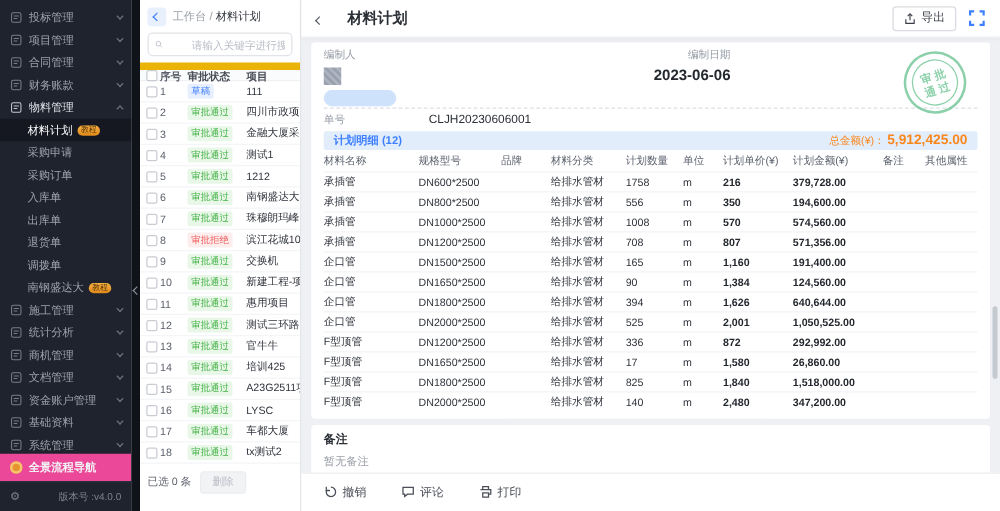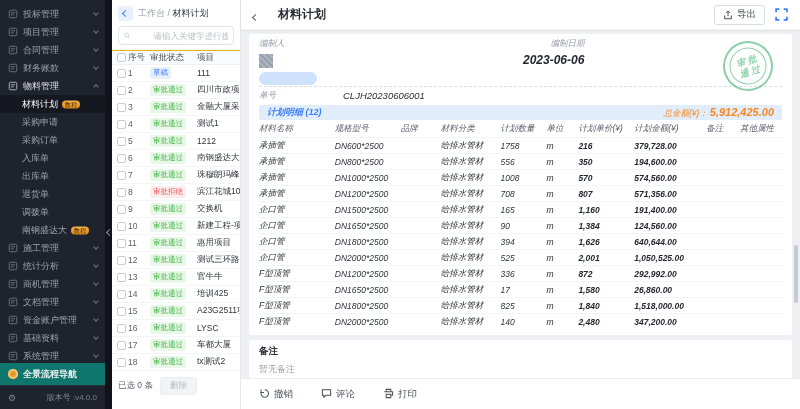--- a/index.html
+++ b/index.html
@@ -12,37 +12,37 @@
   .s-item { display:flex; align-items:center; height:18px; padding:0 7px 0 8px; color:#9da1aa; font-size:9px; white-space:nowrap; cursor:pointer; }
   .s-item .ic { flex:0 0 11px; margin-right:4px; color:#787d89; display:flex; align-items:center; }
   .s-item.open { color:#dfe2e8; }
   .s-item.open .ic { color:#c4c8d1; }
   .s-item.child { padding-left:22px; }
   .s-item.active { background:#151821; color:#ffffff; }
   .s-item .lbl { overflow:hidden; }
   .badge-pill { margin-left:3px; font-size:7px; line-height:9px; padding:0 3px; border-radius:5px; background:linear-gradient(180deg,#f6b143,#e0891c); color:#4d3000; transform:scale(.9); }
   .chev { width:4px; height:4px; border-right:1px solid #6e737e; border-bottom:1px solid #6e737e; transform:rotate(45deg); margin-left:auto; margin-top:-2px; }
   .chev.up { transform:rotate(-135deg); margin-top:2px; }
-  #side-nav { position:absolute; left:0; bottom:24px; width:105px; height:22px; background:#0f766e; display:flex; align-items:center; gap:5px; padding:0 8px; color:#f2f3f5; font-size:9px; font-weight:bold; z-index:2; }
+  #side-nav { position:absolute; left:0; bottom:24px; width:105px; height:22px; background:#ec4899; display:flex; align-items:center; gap:5px; padding:0 8px; color:#f2f3f5; font-size:9px; font-weight:bold; z-index:2; }
   .nav-orb { width:10px; height:10px; border-radius:50%; background:#e6962e; box-shadow:inset 0 0 0 2px #f7c46f; }
   #side-bottom { position:absolute; left:0; bottom:0; width:105px; height:24px; border-top:1px solid #2a2f3b; background:#1f232e; display:flex; align-items:center; justify-content:space-between; padding:0 8px; color:#7e828c; font-size:8px; z-index:2; }
   #strip { position:absolute; left:105px; top:0; width:7px; height:409px; background:#10131a; z-index:3; }
   #strip .arrow-left { position:absolute; top:230px; left:2px; color:#8a8f99; }
   .arrow-left { display:inline-block; width:5px; height:5px; border-left:1.4px solid currentColor; border-bottom:1.4px solid currentColor; transform:rotate(45deg); }
 
   
   #list { position:absolute; left:112px; top:0; width:128px; height:409px; background:#fff; z-index:2; }
   .lp-head { display:flex; align-items:center; gap:5px; padding:6px 6px 3px; }
   .back-sq { width:15px; height:15px; border-radius:3px; background:#e8f0fe; color:#3d7fff; display:flex; align-items:center; justify-content:center; flex:0 0 15px; cursor:pointer; }
   .crumb { font-size:9px; color:#9aa0a8; white-space:nowrap; overflow:hidden; }
   .crumb .cur { color:#2f333b; }
   .search { margin:2px 6px 5px; height:19px; border:1px solid #e0e3e8; border-radius:4px; display:flex; align-items:center; gap:3px; padding:0 5px; }
   .search input { border:none; outline:none; width:100%; font-size:8.5px; color:#333; background:transparent;margin-left:20px; }
   .search input::placeholder { color:#b9bdc5; }
-  .lt-head { display:flex; align-items:center; height:15px; background:#fafbfc; border-top:1px solid #eab308; border-bottom:1px solid #f0f1f3; font-size:8.5px; font-weight:normal; color:#474b54; }
+  .lt-head { display:flex; align-items:flex-start; height:15px; background:#fafbfc; border-top:6px solid #eab308; border-bottom:1px solid #f0f1f3; font-size:8.5px; font-weight:bold; color:#474b54; }
   .lt-row { display:flex; align-items:center; height:17px; border-bottom:1px solid #f4f5f7; font-size:8.5px; color:#30343c; cursor:pointer; }
   .c-cb { flex:0 0 16px; padding-left:5px; display:flex; align-items:center; }
   .c-no { flex:0 0 22px; color:#5c616b; }
   .c-st { flex:0 0 47px; }
   .c-pj { flex:1; overflow:hidden; white-space:nowrap; }
   .cb { width:9px; height:9px; border:1px solid #c9ccd4; border-radius:2px; background:#fff; }
   .st-badge { font-size:7.5px; padding:1px 3px; border-radius:2px; white-space:nowrap; }
   .st-pass { color:#43b244; background:#e9f7e9; }
   .st-reject { color:#f05a5a; background:#fdeded; }
   .st-draft { color:#3d7fff; background:#e7efff; }
@@ -52,21 +52,21 @@
   
   #detail { position:absolute; left:240px; top:0; width:560px; height:409px; background:#eef0f4; border-left:1px solid #e4e6ea; }
   .dt-top { position:absolute; top:0; left:0; right:0; height:30px; background:#fff; display:flex; align-items:center; padding:0 12px; border-bottom:1px solid #f0f1f3; box-shadow:0 1px 3px rgba(0,0,0,.05); z-index:3; }
   .dt-back { color:#5a5e66; cursor:pointer; }
   .dt-title { font-size:12px; font-weight:bold; color:#2b2f36; margin-left:20px; }
   .dt-actions { margin-left:auto; display:flex; align-items:center; gap:10px; }
   .export-btn { display:flex; align-items:center; gap:4px; border:1px solid #d8dbe0; border-radius:3px; height:20px; padding:0 8px; font-size:9.5px; color:#3a3f47; background:#fff; cursor:pointer; }
   .fs-btn { display:flex; align-items:center; cursor:pointer; }
   .dt-body { position:absolute; top:30px; bottom:31px; left:0; right:0; padding:4px 8px; overflow:hidden; }
   .card { background:#fff; border-radius:3px; }
-  .card-main { padding:4px 10px 6px; position:relative;font-style:italic; }
+  .card-main { padding:4px 10px 6px; position:relative; }
   .f-label { font-size:8.5px; color:#949aa5; }
   .info-row { position:relative; height:46px; }
   .avatar { width:14px; height:14px; margin-top:4px; background:linear-gradient(45deg,#98a0ad 25%,#aeb5c0 25%,#aeb5c0 50%,#98a0ad 50%,#98a0ad 75%,#aeb5c0 75%); background-size:6px 6px; }
   .blob { width:58px; height:13px; margin-top:4px; border-radius:7px; background:#cfe2fb; }
   .info-date { position:absolute; left:264px; top:0;text-align:right; }
   .date-val { font-size:12px; font-weight:bold; color:#23272e; margin-top:3px; }
   .seal { position:absolute; right:8px; top:2px; z-index:2; }
   .dashed { border-top:1px dashed #dcdfe5; margin-top:2px; }
   .no-row { display:flex; align-items:center; height:15px; margin-top:1px; }
   .no-label { width:84px; font-size:8.5px; color:#949aa5; }

